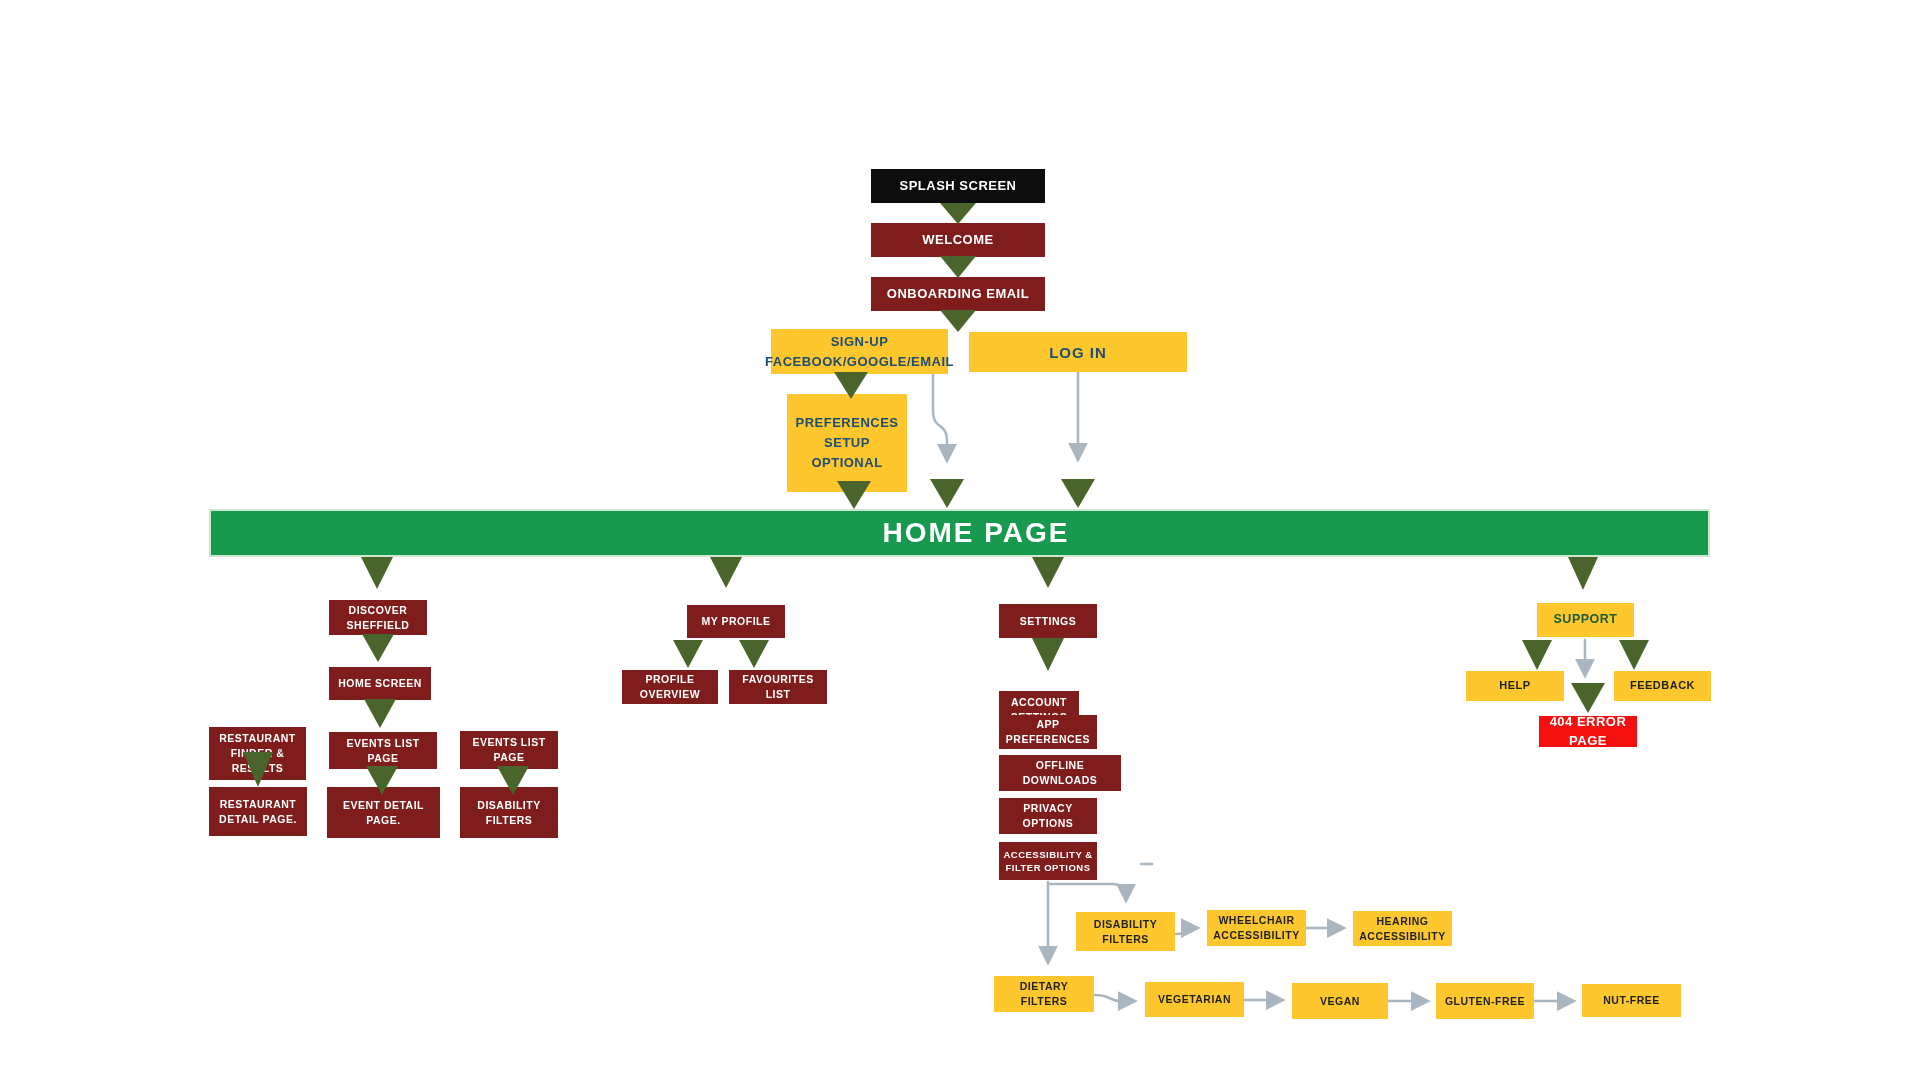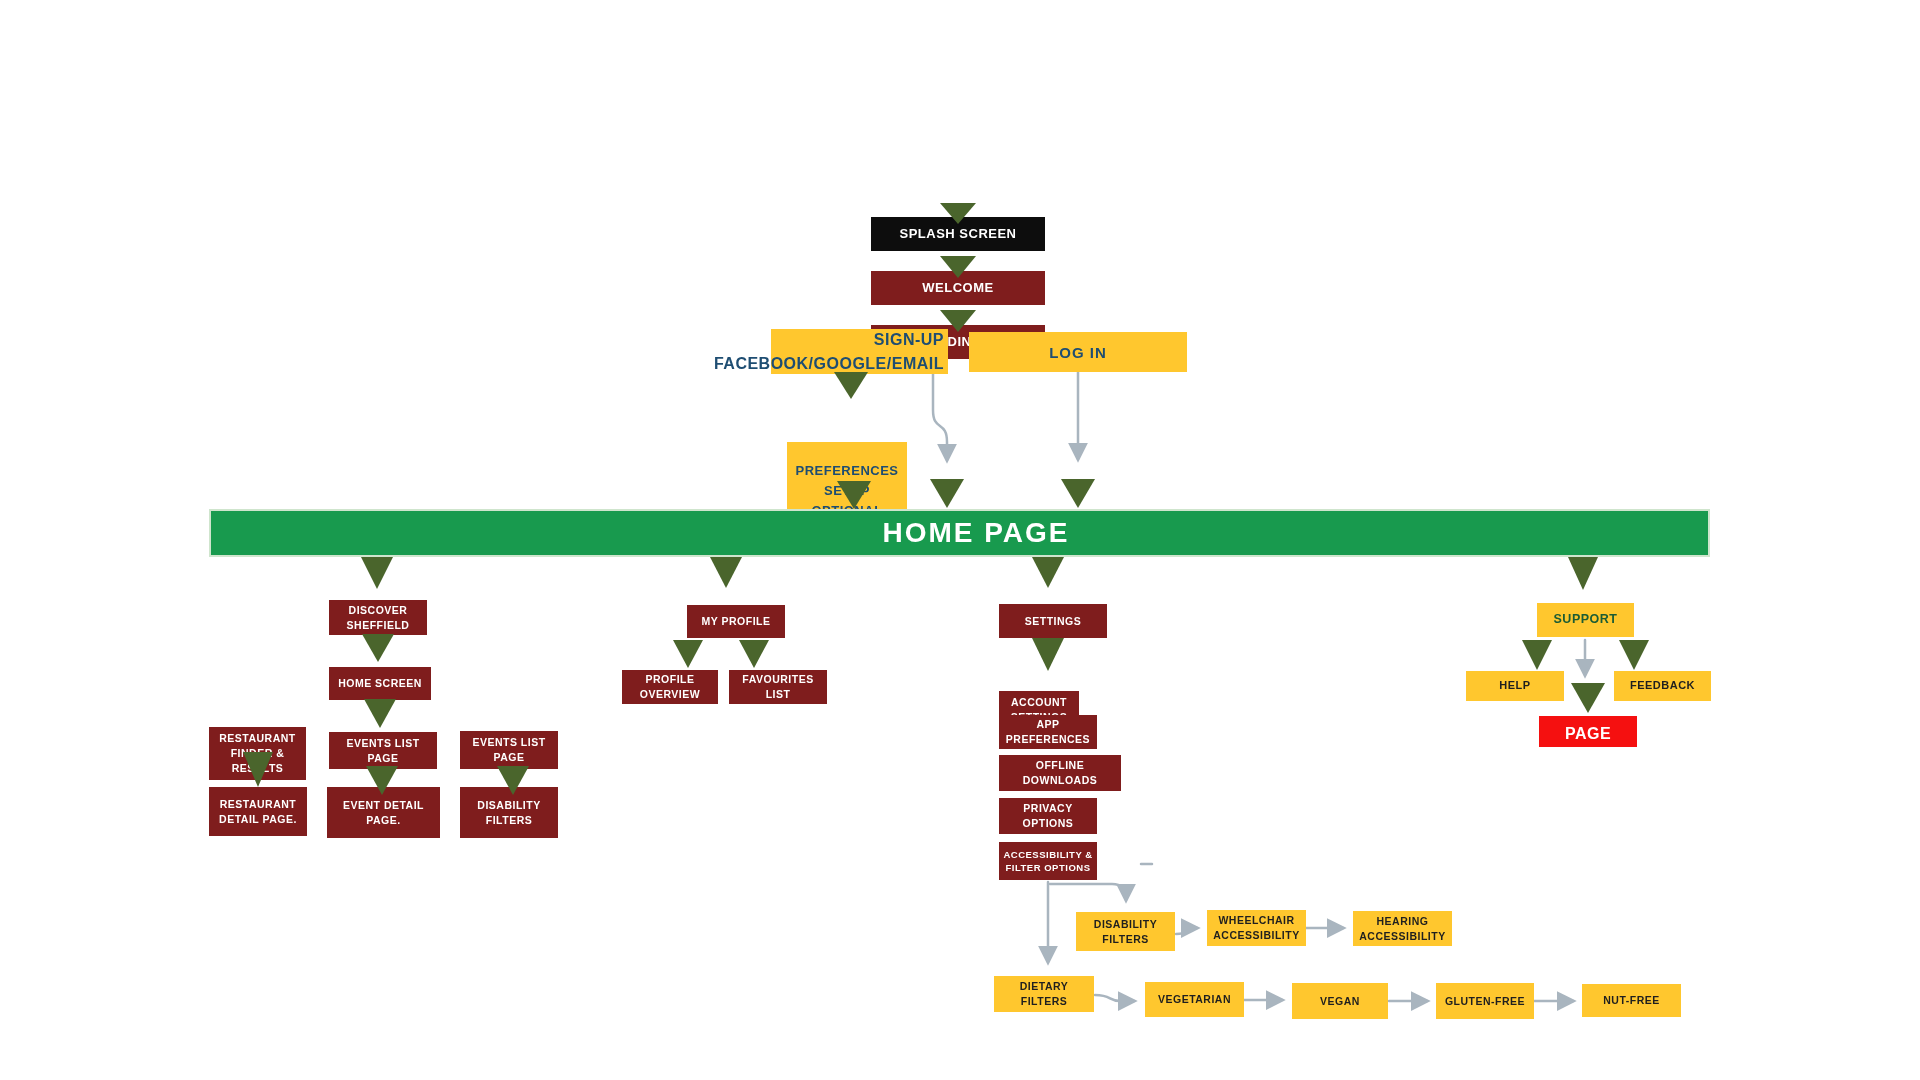--- a/index.html
+++ b/index.html
@@ -19,23 +19,23 @@
   .green{background:#7f1d1d;color:#ffffff;}
   .black{background:#0d0d0d;color:#ffffff;}
   .red{background:#f51010;color:#ffffff;}
   .yellow-navy{background:#ffc72e;color:#1e4d72;}
   .yellow-dark{background:#ffc72e;color:#1f1f1f;}
   .yellow-green{background:#ffc72e;color:#1b5c34;}
   .homebar{background:#189a4e;color:#ffffff;border:2px solid #cfe5cd;}
   .s95{font-size:9.5px;}
   .s10{font-size:10.5px;}
   .s11{font-size:11px;}
-  .s115{font-size:16px;align-items:flex-end;}
+  .s115{font-size:13px;}
   .s125{font-size:12.5px;}
-  .s13{font-size:13px;margin-top:48px;}
+  .s13{font-size:13px;}
   .s15{font-size:15px;letter-spacing:1px;}
   .s28{font-size:28px;letter-spacing:2px;padding-left:37px;}
   .tri{position:absolute;width:0;height:0;border-style:solid;
        border-color:#4a652c transparent transparent transparent;}
   .connectors{position:absolute;left:0;top:0;pointer-events:none;}
 </style>
 </head>
 <body>
 
 <div class="canvas">
@@ -83,21 +83,21 @@
   <div class="node green s10" style="left:327px;top:787px;width:113px;height:51px;">EVENT DETAIL PAGE.</div>
   <div class="node green s10" style="left:209px;top:727px;width:97px;height:53px;">RESTAURANT FINDER &amp; RESULTS</div>
   <div class="node green s10" style="left:209px;top:787px;width:98px;height:49px;">RESTAURANT DETAIL PAGE.</div>
   <div class="node green s10" style="left:460px;top:731px;width:98px;height:38px;">EVENTS LIST PAGE</div>
   <div class="node green s10" style="left:460px;top:787px;width:98px;height:51px;">DISABILITY FILTERS</div>
 
   <div class="node green s10" style="left:671px;top:605px;width:98px;height:33px;margin-left:16px;">MY PROFILE</div>
   <div class="node green s10" style="left:622px;top:670px;width:96px;height:34px;">PROFILE OVERVIEW</div>
   <div class="node green s10" style="left:729px;top:670px;width:98px;height:34px;">FAVOURITES LIST</div>
 
-  <div class="node green s10" style="left:999px;top:604px;width:108px;height:34px;">SETTINGS</div>
+  <div class="node green s10" style="left:999px;top:604px;width:98px;height:34px;">SETTINGS</div>
   <div class="node green s10" style="left:999px;top:667px;width:80px;height:38px;margin-top:24px;">ACCOUNT SETTINGS</div>
   <div class="node green s10" style="left:999px;top:715px;width:98px;height:34px;">APP PREFERENCES</div>
   <div class="node green s10" style="left:999px;top:755px;width:122px;height:36px;">OFFLINE DOWNLOADS</div>
   <div class="node green s10" style="left:999px;top:798px;width:98px;height:36px;">PRIVACY OPTIONS</div>
   <div class="node green s95" style="left:999px;top:842px;width:98px;height:38px;">ACCESSIBILITY &amp; FILTER OPTIONS</div>
 
   <div class="node yellow-dark s10" style="left:1076px;top:912px;width:99px;height:39px;">DISABILITY FILTERS</div>
   <div class="node yellow-dark s10" style="left:1207px;top:910px;width:99px;height:36px;">WHEELCHAIR ACCESSIBILITY</div>
   <div class="node yellow-dark s10" style="left:1353px;top:911px;width:99px;height:35px;">HEARING ACCESSIBILITY</div>
   <div class="node yellow-dark s10" style="left:994px;top:976px;width:100px;height:36px;">DIETARY FILTERS</div>

